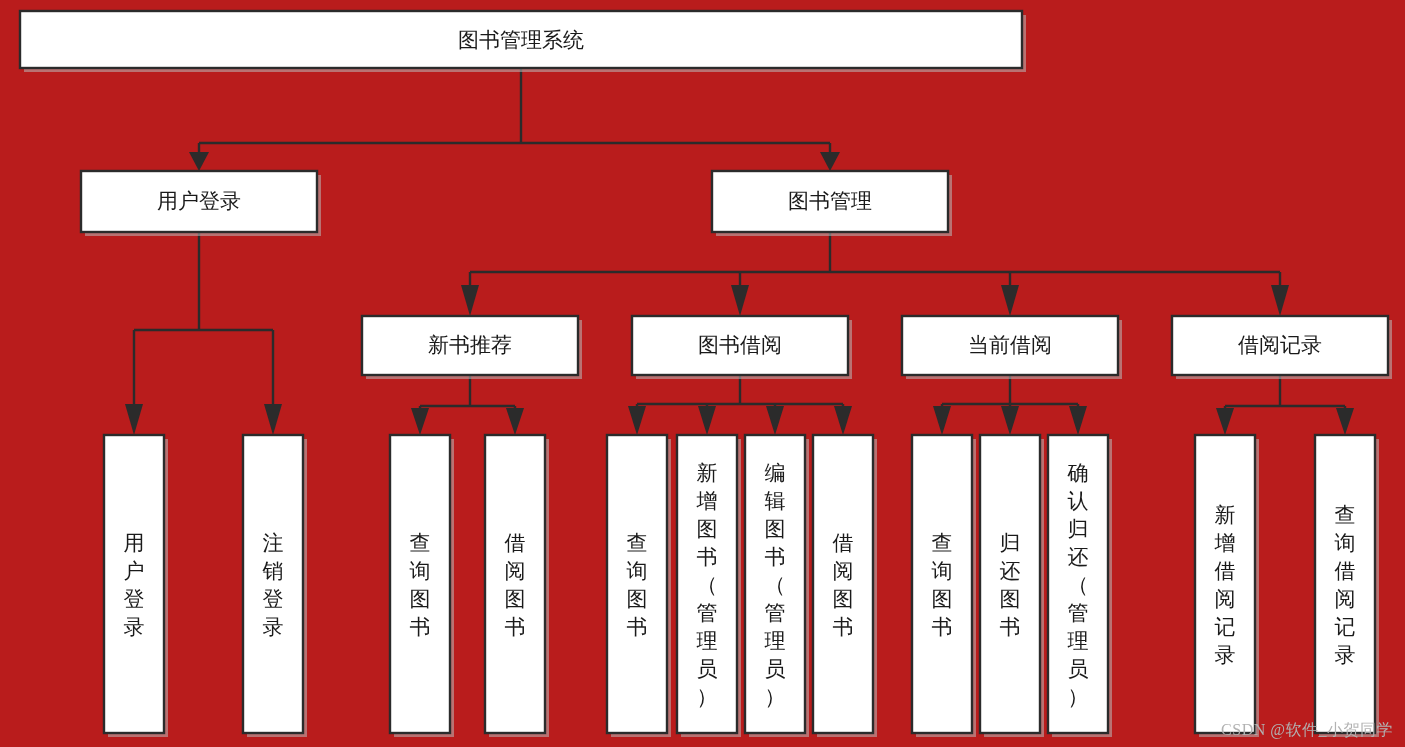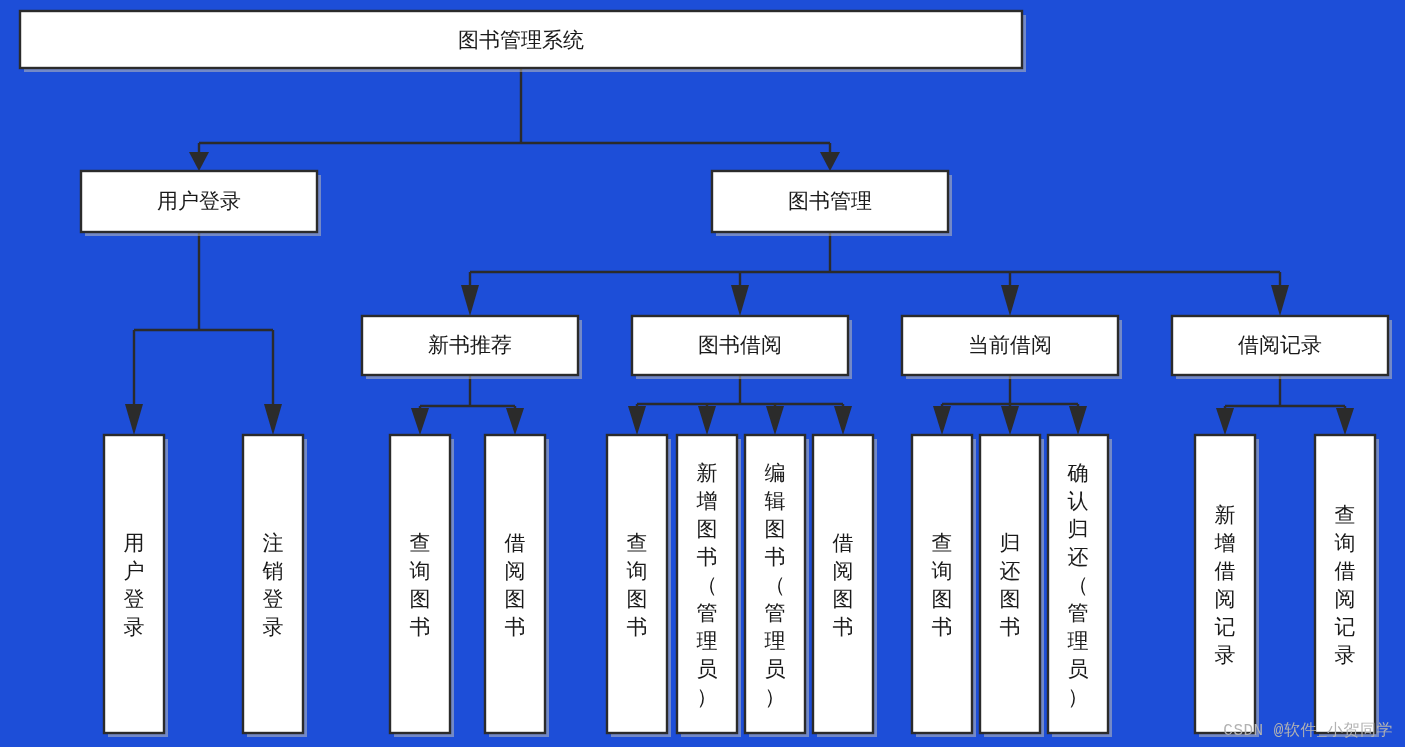--- a/index.html
+++ b/index.html
@@ -11,21 +11,21 @@
   body {
     font-family: "DejaVu Sans", "Liberation Sans", sans-serif;
     width: 1405px;
     height: 747px;
     overflow: hidden;
   }
   #diagram-root {
     position: relative;
     width: 1405px;
     height: 747px;
-    background: #1d4ed8;
+    background: #b91c1c;
   }
   svg.diagram-canvas {
     position: absolute;
     top: 0;
     left: 0;
     width: 1405px;
     height: 747px;
     display: block;
   }
   .node-box {
@@ -56,21 +56,21 @@
   .node-label-v {
     font-family: "DejaVu Sans", "Liberation Sans", sans-serif;
     font-size: 21px;
     fill: #1a1a1a;
     text-anchor: middle;
   }
   .watermark {
     position: absolute;
     right: 12px;
     bottom: 6px;
-    font-family: Liberation Mono, monospace;
+    font-family: Liberation Serif, serif;
     font-size: 16px;
     color: #b2b2b2;
     letter-spacing: 0.5px;
     white-space: nowrap;
     user-select: none;
   }
 </style>
 </head>
 <body>
 

